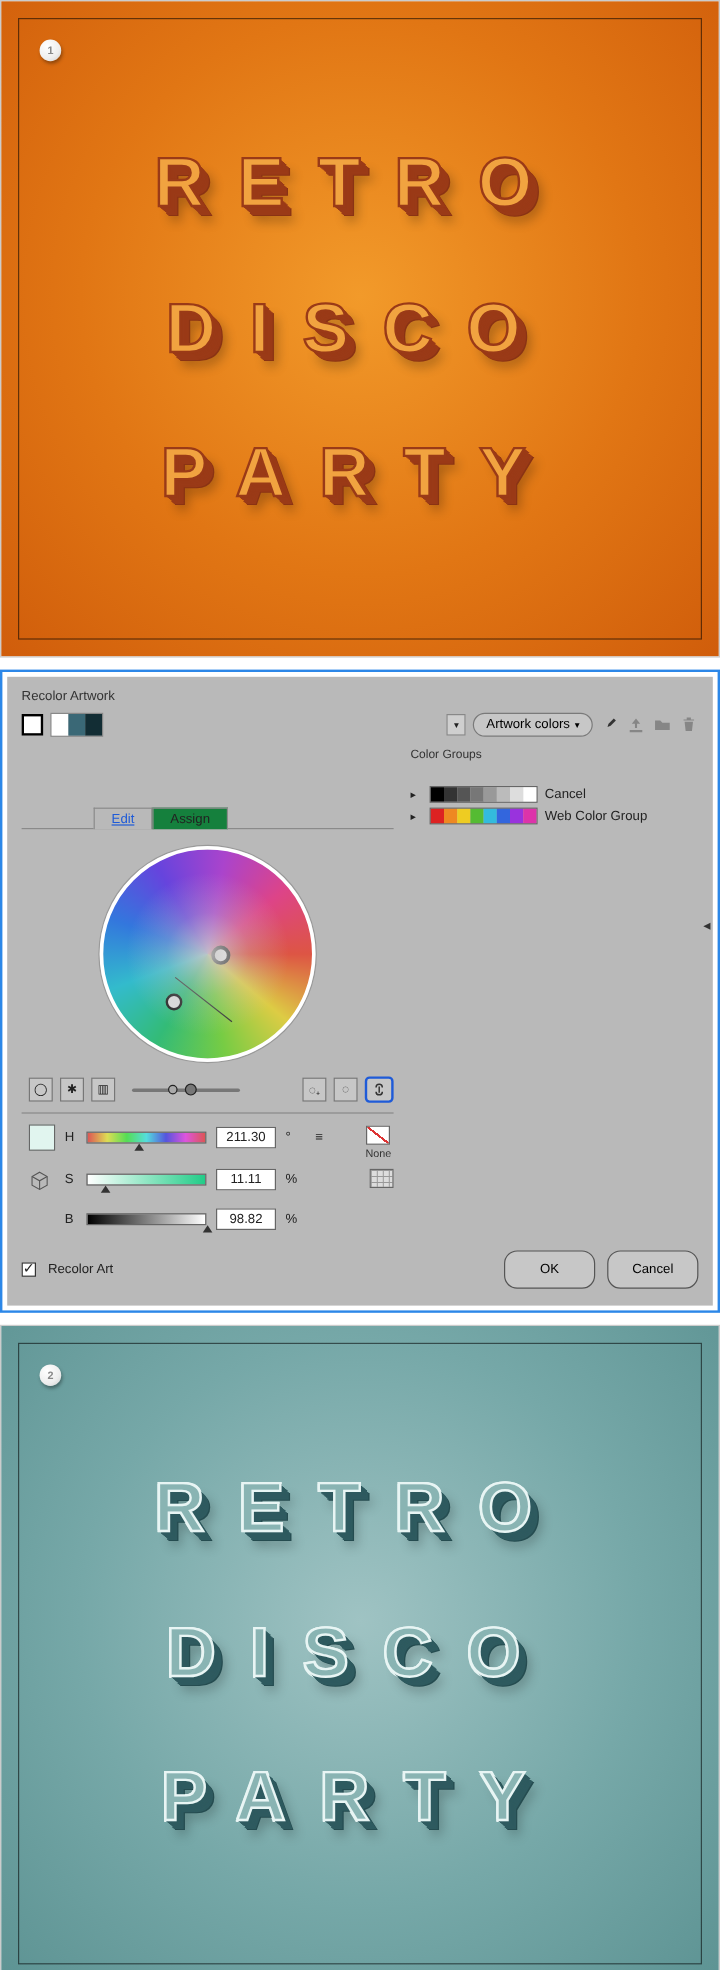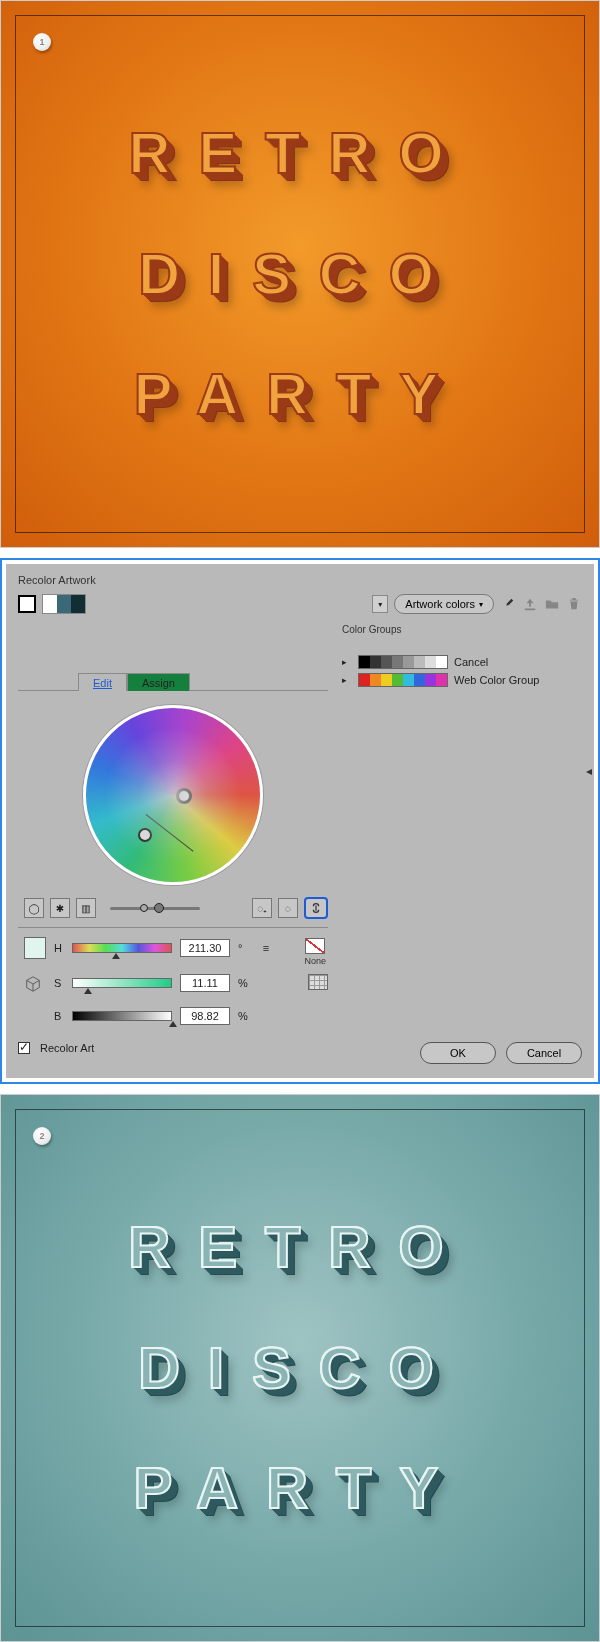--- a/index.html
+++ b/index.html
@@ -138,25 +138,25 @@
   .side-arrow { position:absolute; right:-10px; top:140px; font-size:12px; color:#333;}
 
   .none-cell { display:flex; flex-direction:column; align-items:center; gap:2px; font-size:9px; color:#333; padding: 4px 2px; margin-left:auto;}
   .none-box { width:20px; height:16px; border:1px solid #666; background:linear-gradient(to top right, transparent 46%, #d33 46%, #d33 54%, transparent 54%), #fff;}
   .grid-icon { width:20px; height:16px; border:1px solid #666; margin-left: auto;
     background:
       linear-gradient(#999 1px, transparent 1px) 0 0/100% 5px,
       linear-gradient(90deg,#999 1px, transparent 1px) 0 0/5px 100%, #ddd;
   }
 
-  .footer-row { display:flex; align-items:flex-start; gap:10px; margin-top:14px;}
+  .footer-row { display:flex; align-items:center; gap:10px; margin-top:14px;}
   .chk { width:12px;height:12px; border:1px solid #333; background:#fff; position:relative;}
   .chk.checked::after{content:"✓"; position:absolute; top:-3px; left:0; font-size:12px;}
   .flexspace { flex:1;}
-  .pill-big { height:22px; min-width:76px; border-radius:11px; border:1px solid #555; background:#c7c7c7; padding:0 16px; font-size:11px;}
+  .pill-big { height:32px; min-width:76px; border-radius:11px; border:1px solid #555; background:#c7c7c7; padding:0 16px; font-size:11px;}
 
   .sep { height: 1px; background:#8a8a8a; margin: 0 0 6px;}
 </style>
 </head>
 <body>
 
 <div class="stack">
 
   <div class="poster orange">
     <div class="poster-inner"></div>

